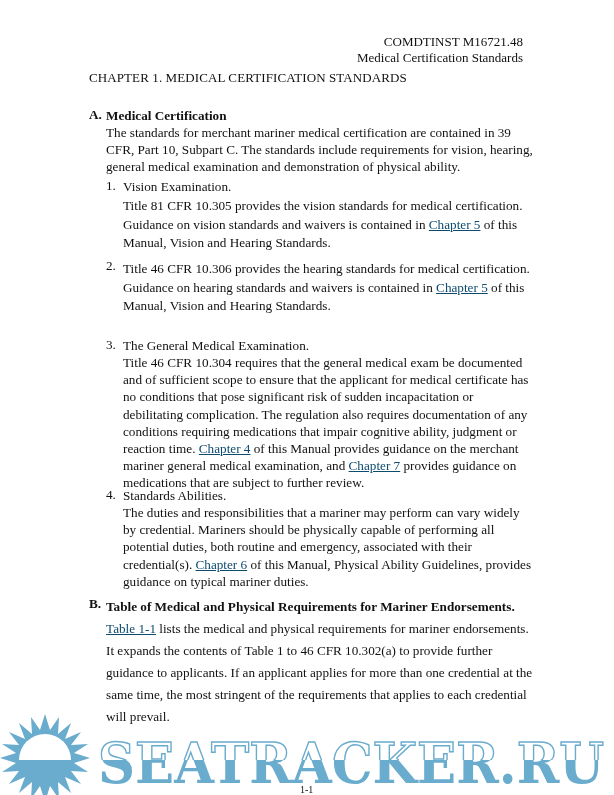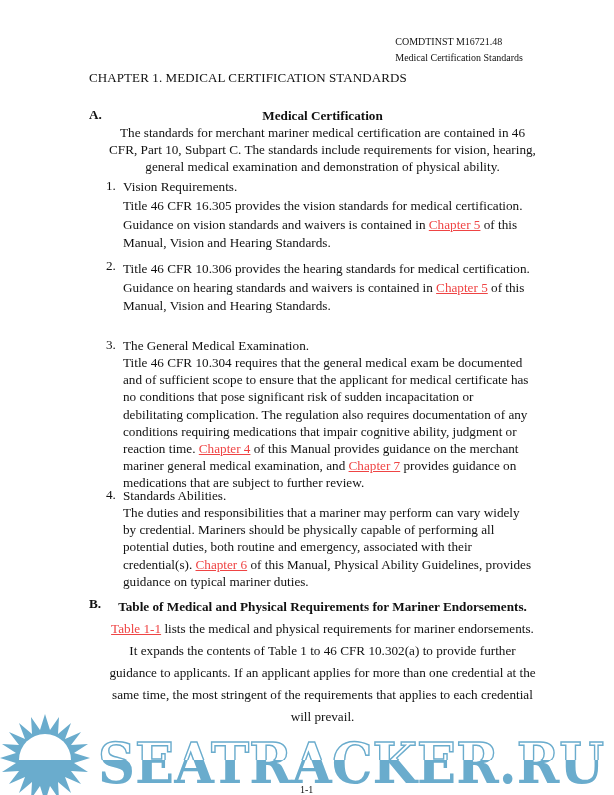--- a/index.html
+++ b/index.html
@@ -1,61 +1,61 @@
 <!DOCTYPE html>
 <html><head>
 <meta charset="utf-8">
 <style>
   html, body { margin: 0; padding: 0; }
   body {
     width: 614px; height: 795px; background: #ffffff; position: relative; overflow: hidden;
     font-family: "Liberation Serif", "DejaVu Serif", serif; color: #111; font-size: 13.2px;
   }
   .page { position: absolute; left: 0; top: 0; width: 614px; height: 795px; }
-  .hdr { position: absolute; right: 91px; top: 34px; line-height: 16px; font-size: 10px; }
+  .hdr { position: absolute; right: 91px; top: 34px; text-align: right; line-height: 16px; font-size: 13px; }
   .chapter { position: absolute; left: 89px; top: 70px; font-weight: normal; font-size: 13px; letter-spacing: 0.1px; }
   .sec { position: absolute; left: 89px; width: 450px; }
   .sec .letter { position: absolute; left: 0; top: 0; font-weight: bold; }
-  .sec .body { margin-left: 17px; line-height: 17px; text-align: center; }
+  .sec .body { margin-left: 17px; line-height: 17px; }
   .sec .title { font-weight: bold; }
   .item { position: absolute; left: 106px; width: 430px; }
   .item .num { position: absolute; left: 0; top: 0; }
   .item .body { margin-left: 17px; }
   .item .ttl { line-height: 17px; }
   .item .txt { line-height: 18.5px; }
   .item3 .txt, .item4 .txt { line-height: 17.2px; }
-  a { color: #ef4444; text-decoration: underline; }
+  a { color: #0c4a6e; text-decoration: underline; }
   .watermark { position: absolute; left: 0; top: 705px; width: 492px; height: 90px; }
   .pnum { position: absolute; left: 300px; top: 784px; font-size: 10px; color: #111; }
 </style>
 </head>
 <body>
 
 <div class="page">
 
   <div class="hdr">
     <div>COMDTINST M16721.48</div>
     <div>Medical Certification Standards</div>
   </div>
 
   <div class="chapter">CHAPTER 1.  MEDICAL CERTIFICATION STANDARDS</div>
 
   <div class="sec" style="top:107px;">
     <span class="letter">A.</span>
     <div class="body">
       <div class="title">Medical Certification</div>
-      <div>The standards for merchant mariner medical certification are contained in 46 CFR, Part 10, Subpart C.  The standards include requirements for vision, hearing, general medical examination and demonstration of physical ability.</div>
+      <div>The standards for merchant mariner medical certification are contained in 39 CFR, Part 10, Subpart C.  The standards include requirements for vision, hearing, general medical examination and demonstration of physical ability.</div>
     </div>
   </div>
 
   <div class="item" style="top:178px;">
     <span class="num">1.</span>
     <div class="body">
-      <div class="ttl">Vision Requirements.</div>
-      <div class="txt" style="margin-top:2px;"><span>Title 46 CFR 16.305 provides the vision standards for medical certification. Guidance on vision standards and waivers is contained in</span> <a>Chapter 5</a> <span>of this Manual, Vision and Hearing Standards.</span></div>
+      <div class="ttl">Vision Examination.</div>
+      <div class="txt" style="margin-top:2px;"><span>Title 81 CFR 10.305 provides the vision standards for medical certification. Guidance on vision standards and waivers is contained in</span> <a>Chapter 5</a> <span>of this Manual, Vision and Hearing Standards.</span></div>
     </div>
   </div>
 
   <div class="item" style="top:258px;">
     <span class="num">2.</span>
     <div class="body">
       <div class="txt" style="margin-top:2px;"><span>Title 46 CFR 10.306 provides the hearing standards for medical certification. Guidance on hearing standards and waivers is contained in</span> <a>Chapter 5</a> <span>of this Manual, Vision and Hearing Standards.</span></div>
     </div>
   </div>
 

